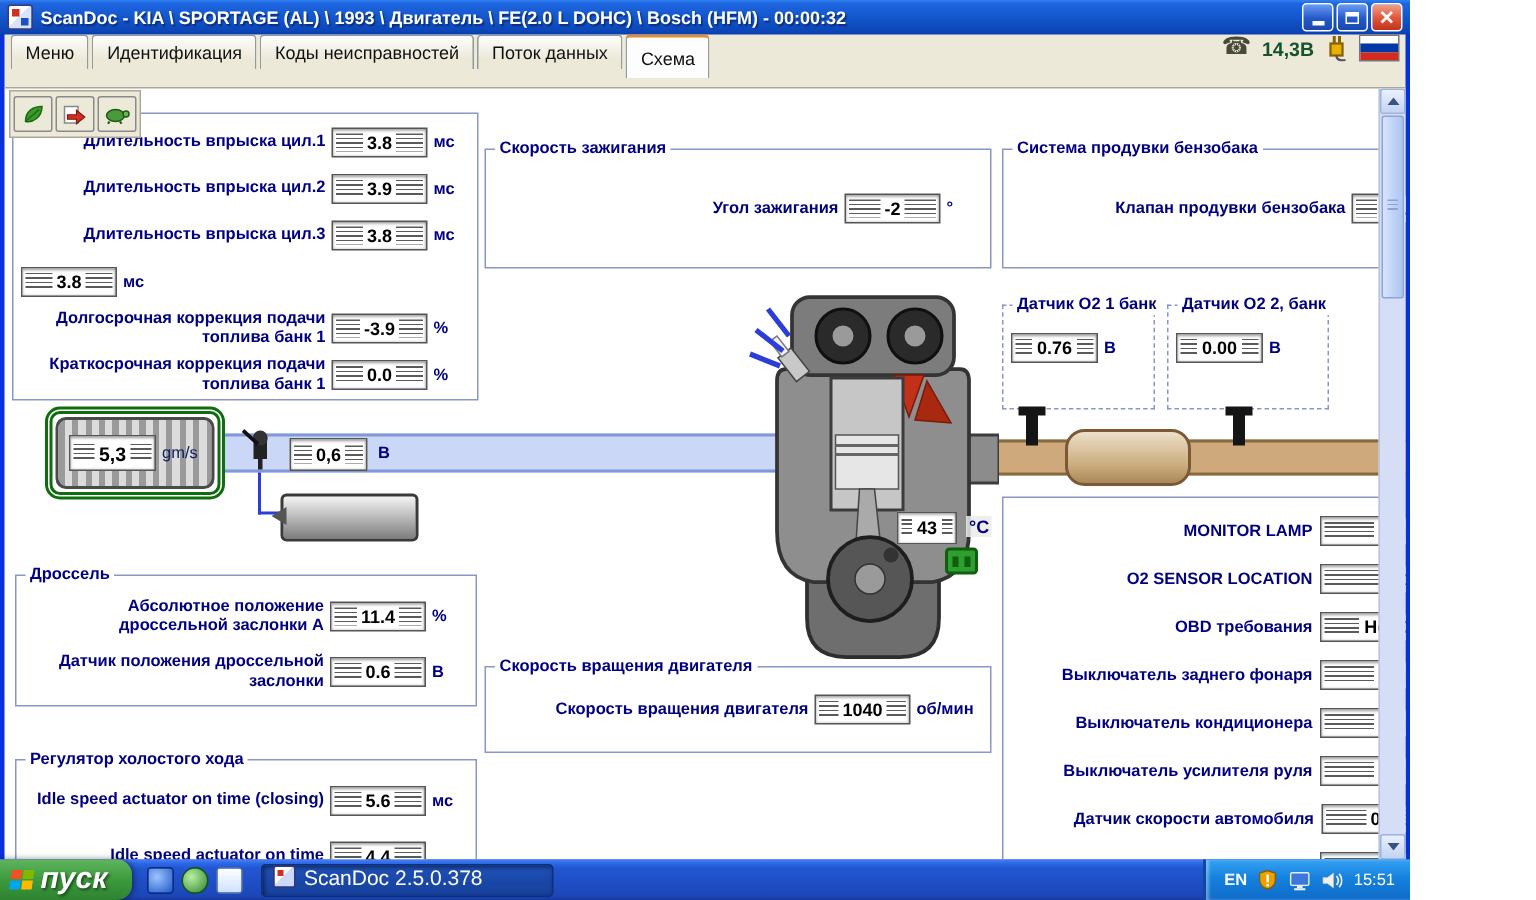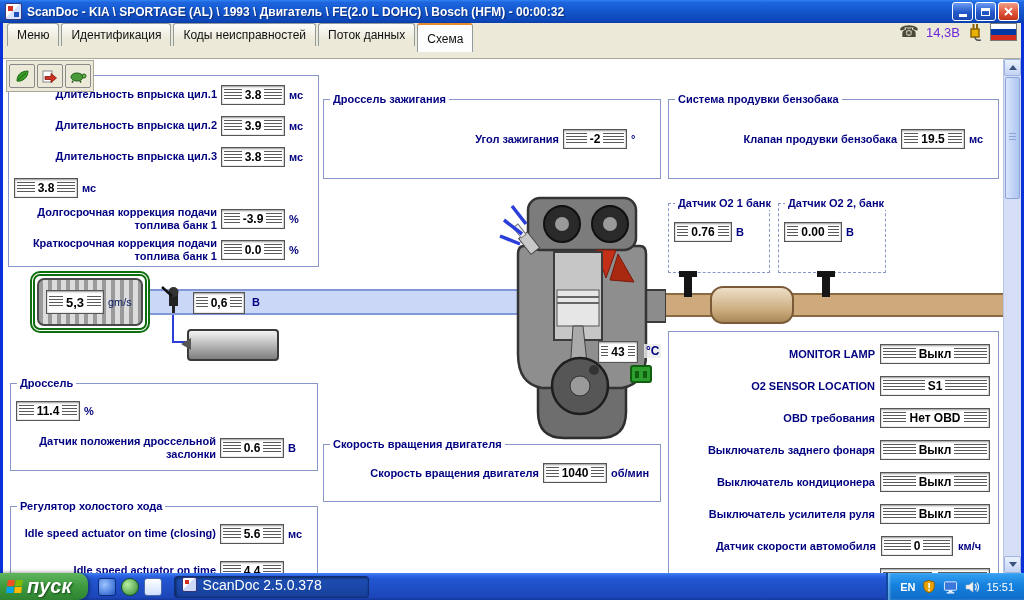--- a/index.html
+++ b/index.html
@@ -1,16 +1,16 @@
 <!DOCTYPE html>
 <html><head>
 <meta charset="utf-8">
 <style>
   html,body{margin:0;padding:0}
-  .screen{position:relative;width:1024px;height:600px;overflow:hidden;background:#0831D9;
+  .screen{position:relative;width:940px;height:600px;overflow:hidden;background:#0831D9;
           font-family:"Liberation Sans",sans-serif;-webkit-font-smoothing:antialiased}
 
   
   .titlebar{position:absolute;top:0;left:0;right:0;height:23px;display:flex;align-items:center;gap:5px;
     padding:0 5px;box-sizing:border-box;
     background:linear-gradient(180deg,#2F82F2 0%,#1E66E0 10%,#1458CE 45%,#0C46B8 90%,#0A3EA8 100%);}
   .app-icon{width:15px;height:15px;border-radius:2px;background:linear-gradient(135deg,#fff 0 45%,#d8e4ff 45% 100%);
     border:1px solid #3a3a7a;position:relative;flex:0 0 auto}
   .app-icon::before{content:"";position:absolute;left:2px;top:2px;width:5px;height:5px;background:#d03020}
   .app-icon::after{content:"";position:absolute;right:2px;bottom:2px;width:5px;height:5px;background:#2050c0}
@@ -26,21 +26,21 @@
 
   
   .tabbar{position:absolute;top:23px;left:3px;right:3px;height:35px;background:#ECE9D8;display:flex;
     align-items:flex-start;padding:0 4px;box-sizing:border-box}
   .tab{height:22px;padding:0 9px;display:flex;align-items:center;font-size:12px;color:#111;
     background:linear-gradient(180deg,#FDFDFB,#ECE9D8 70%);border:1px solid #919B9C;border-bottom:none;
     border-radius:3px 3px 0 0;margin-right:2px;cursor:default}
   .tab.active{height:27px;background:#FDFDFE;border-top:2px solid #E68B2C;font-size:12px;z-index:2}
   .tab-right{margin-left:auto;display:flex;align-items:center;gap:7px;padding-bottom:6px}
   .phone-glyph{font-size:16px;color:#4a4a3a;line-height:1}
-  .voltage{font-size:13px;font-weight:normal;color:#6d28d9}
+  .voltage{font-size:13px;font-weight:bold;color:#14532d}
   .flag{width:25px;height:16px;border:1px solid #777;display:flex;flex-direction:column}
   .flag i{flex:1}
   .flag .f-w{background:#fff}.flag .f-b{background:#0039A6}.flag .f-r{background:#D52B1E}
 
   
   .content{position:absolute;top:58px;left:3px;right:3px;bottom:27px;background:#fff;overflow:hidden;
     border-top:1px solid #ACA899}
 
   
   .toolbar{position:absolute;left:3px;top:1px;height:28px;background:#ECE9D8;border:1px solid #ACA899;
@@ -270,21 +270,21 @@
       <div class="prow">
         <span class="lbl">Краткосрочная коррекция подачи топлива банк 1</span>
         <span class="vbox">
             <b>0.0</b>
           </span>
         <span class="unit">%</span>
       </div>
     </div>
 
     <div class="panel single p-ignition">
-      <span class="ptitle">Дроссель зажигания</span>
+      <span class="ptitle">Скорость зажигания</span>
       <div class="prow">
         <span class="lbl">Угол зажигания</span>
         <span class="vbox">
             <b>-2</b>
           </span>
         <span class="unit">°</span>
       </div>
     </div>
 
     <div class="panel single p-purge">
@@ -370,20 +370,21 @@
     <div class="green-plug"></div>
 
     <div class="pipe-exhaust"></div>
     <div class="muffler"></div>
     <div class="o2-probe probe-1"></div>
     <div class="o2-probe probe-2"></div>
 
     <div class="panel p-throttle">
       <span class="ptitle">Дроссель</span>
       <div class="prow">
+        <span class="lbl">Абсолютное положение дроссельной заслонки A</span>
         <span class="vbox">
             <b>11.4</b>
           </span>
         <span class="unit">%</span>
       </div>
       <div class="prow">
         <span class="lbl">Датчик положения дроссельной заслонки</span>
         <span class="vbox">
             <b>0.6</b>
           </span>

